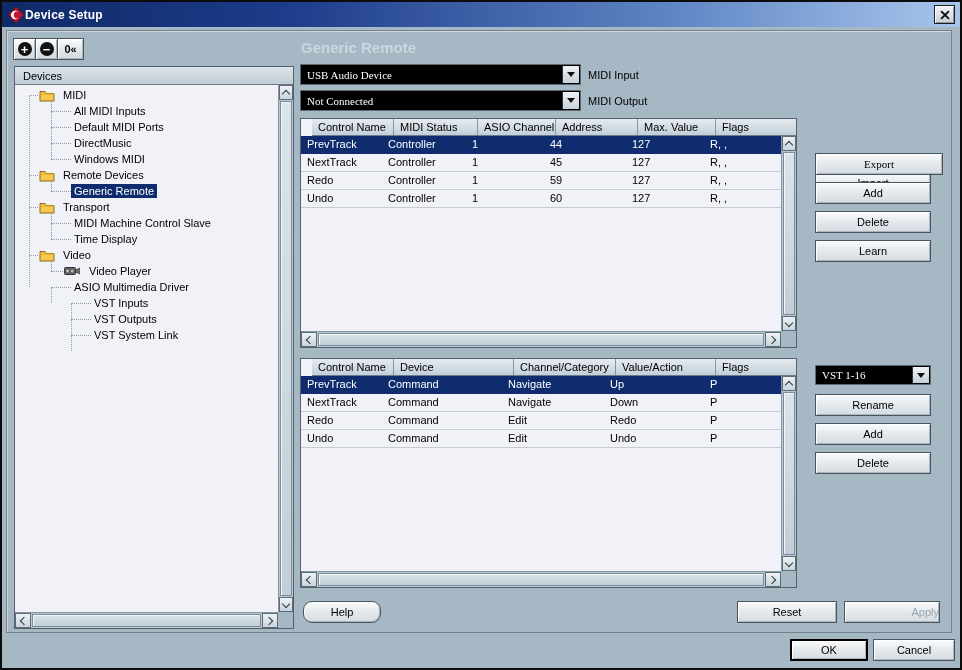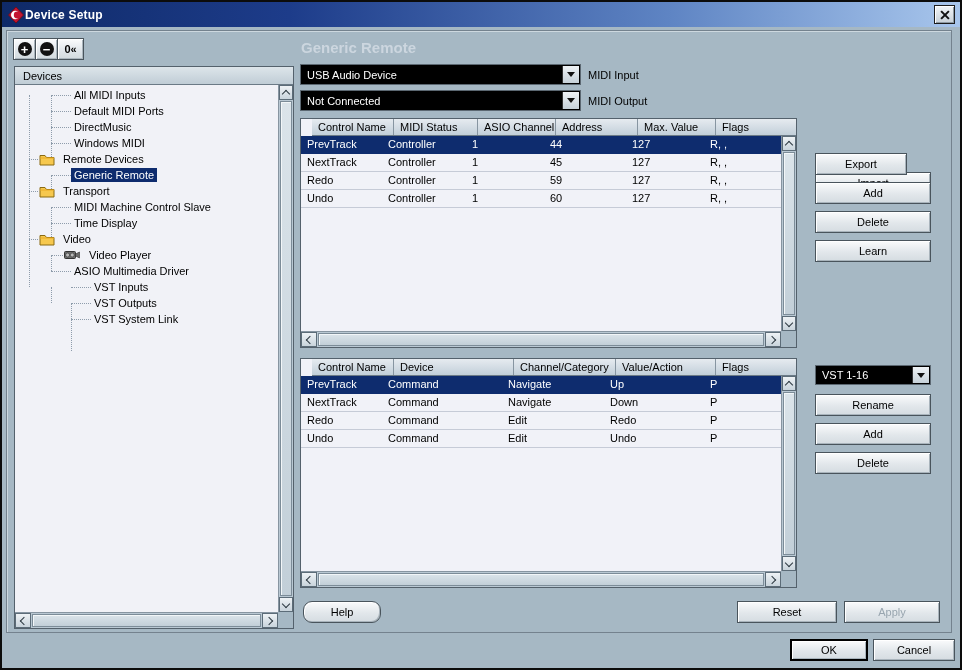--- a/index.html
+++ b/index.html
@@ -50,21 +50,21 @@
   .lvl1 .conn{width:20px;margin-left:36px;}
   .lvl1i .conn{width:12px;margin-left:36px;}
   .lvl2 .conn{width:20px;margin-left:56px;}
   .ticon{flex:0 0 auto;margin:0 5px 0 1px;display:flex;align-items:center;}
   .tlabel{padding:1px 3px;}
   .trow.sel .tlabel{background:#0e2c6e;color:#fff;}
   .spine{position:absolute;width:0;border-left:1px dotted #8e9cab;}
   
   .heading{position:absolute;left:299px;top:37px;font-size:15px;font-weight:bold;color:#ccd6df;}
   .combo{position:absolute;box-sizing:border-box;background:#000;border:1px solid #5c6872;
-    color:#fff;display:flex;align-items:center;padding-left:6px;cursor:pointer;}
+    color:#fff;display:flex;align-items:center;padding-left:6px;cursor:pointer;font-family:Liberation Serif, serif;}
   .combo .arrowbox{position:absolute;right:1px;top:1px;bottom:1px;width:16px;
     background:linear-gradient(180deg,#eef2f5,#c6d1d9);border-left:1px solid #333;
     display:flex;align-items:center;justify-content:center;}
   .tri{width:0;height:0;border-left:4px solid transparent;border-right:4px solid transparent;border-top:5px solid #111;}
   .combolabel{position:absolute;left:586px;height:21px;display:flex;align-items:center;}
   
   .table{position:absolute;box-sizing:border-box;border:1px solid #54616c;background:#f1f2f8;}
   .thead{position:absolute;left:11px;top:0;right:0;height:17px;display:flex;
     background:linear-gradient(180deg,#e6ebf0,#c2cfd9);border-bottom:1px solid #6b7a86;box-sizing:border-box;}
   .th{box-sizing:border-box;padding:2px 0 0 6px;border-left:1px solid #8795a1;overflow:hidden;}
@@ -131,20 +131,30 @@
     <div class="tree">
 
       <div class="spine" style="left:14px;top:10px;height:192px;"></div>
       <div class="spine" style="left:36px;top:10px;height:64px;"></div>
       <div class="spine" style="left:36px;top:90px;height:16px;"></div>
       <div class="spine" style="left:36px;top:122px;height:32px;"></div>
       <div class="spine" style="left:36px;top:170px;height:16px;"></div>
       <div class="spine" style="left:36px;top:202px;height:16px;"></div>
       <div class="spine" style="left:56px;top:218px;height:48px;"></div>
 
+      <div class="trow lvl0">
+        <span class="conn"></span>
+        <span class="ticon">
+            <svg width="16" height="13" viewBox="0 0 16 13">
+              <path d="M1 2.5h5l1.5 2H15V12H1z" fill="#f6c84e" stroke="#8a6a12"></path>
+              <path d="M1 5h14" stroke="#e9aa22" fill="none"></path>
+            </svg>
+          </span>
+        <span class="tlabel">MIDI</span>
+      </div>
       <div class="trow lvl1">
         <span class="conn"></span>
         <span class="tlabel">All MIDI Inputs</span>
       </div>
       <div class="trow lvl1">
         <span class="conn"></span>
         <span class="tlabel">Default MIDI Ports</span>
       </div>
       <div class="trow lvl1">
         <span class="conn"></span>
@@ -333,21 +343,21 @@
       <div class="sab">
           <i class="ch rt"></i>
         </div>
     </div>
     <div class="corner"></div>
   </div>
 
   <div class="btn" style="left:813px;top:122px;width:116px;height:22px;margin-top:48px;">
       <span>Import</span>
     </div>
-  <div class="btn" style="left:813px;top:151px;width:92px;height:22px;">
+  <div class="btn" style="left:813px;top:151px;width:128px;height:22px;font-family:Liberation Serif, serif;">
       <span>Export</span>
     </div>
   <div class="btn" style="left:813px;top:180px;width:116px;height:22px;">
       <span>Add</span>
     </div>
   <div class="btn" style="left:813px;top:209px;width:116px;height:22px;">
       <span>Delete</span>
     </div>
   <div class="btn" style="left:813px;top:238px;width:116px;height:22px;">
       <span>Learn</span>
@@ -431,21 +441,21 @@
   <div class="btn" style="left:813px;top:450px;width:116px;height:22px;">
       <span>Delete</span>
     </div>
 
   <div class="btn" style="left:301px;top:599px;width:78px;height:22px;border-radius:9px;">
       <span>Help</span>
     </div>
   <div class="btn" style="left:735px;top:599px;width:100px;height:22px;">
       <span>Reset</span>
     </div>
-  <div class="btn disabled" style="left:842px;top:599px;width:96px;height:22px;">
+  <div class="btn disabled" style="left:842px;top:599px;width:96px;height:22px;justify-content:flex-end;">
       <span>Apply</span>
     </div>
 
   <div class="btn default" style="left:788px;top:637px;width:78px;height:22px;">
       <span>OK</span>
     </div>
   <div class="btn" style="left:871px;top:637px;width:82px;height:22px;">
       <span>Cancel</span>
     </div>
 

